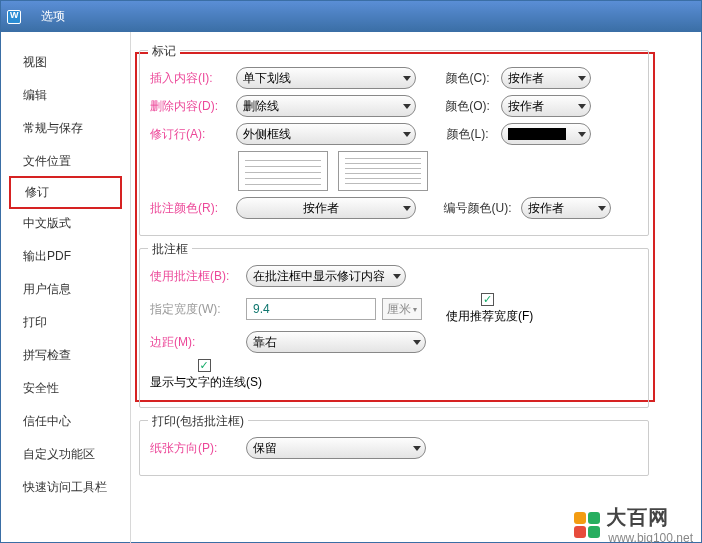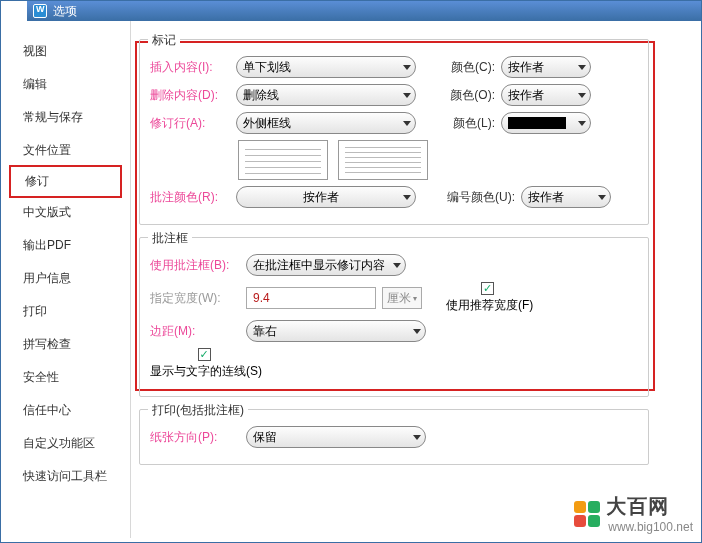--- a/index.html
+++ b/index.html
@@ -1,39 +1,39 @@
 <!DOCTYPE html>
 <html><head>
 <meta charset="utf-8">
 <style>
   * { box-sizing: border-box; font-family: "Microsoft YaHei", SimSun, Arial, sans-serif; font-size: 12px; }
   html, body { margin: 0; padding: 0; background: #fff; }
   .window { width: 702px; height: 543px; border: 1px solid #3a6ea5; position: relative; background: #fff; }
-  .titlebar { height: 20px; background: linear-gradient(to bottom,#5a8ed6,#3a6ea5); color:#fff; display:flex; align-items:center; padding:0 6px; gap:6px;margin-left:26px; }
+  .titlebar { height: 31px; background: linear-gradient(to bottom,#5a8ed6,#3a6ea5); color:#fff; display:flex; align-items:center; padding:0 6px; gap:20px; }
   .app-icon { width:14px; height:14px; background:#2a8dd4; border:1px solid #fff; border-radius:2px; display:inline-block; position:relative; }
   .app-icon::after { content:"W"; position:absolute; color:#fff; font-size:9px; font-weight:bold; left:2px; top:-1px; }
   .body { display:flex; height: calc(100% - 24px); }
   .sidebar { width: 130px; border-right:1px solid #d8d8d8; padding: 14px 0 0 0; }
   .sidebar-item { padding: 8px 0 8px 22px; cursor:pointer; color:#333; }
   .sidebar-item.selected { background:#fff; border:2px solid #d62222; margin:-2px 8px -2px 8px; padding:6px 0 6px 14px; }
   .content { flex:1; padding: 10px 4px 0 8px; position:relative; overflow:hidden; }
   .red-box { position:absolute; left:4px; top:20px; width:520px; height:350px; border:2px solid #d62222; pointer-events:none; }
   .fieldset { border:1px solid #ccc; border-radius:2px; margin: 8px 0 12px 0; padding: 10px 10px 10px 10px; position:relative; }
   .legend { position:absolute; top:-8px; left:8px; background:#fff; padding:0 4px; color:#333; }
   .row { display:flex; align-items:center; margin: 6px 0; gap:6px; }
   .lbl { width: 80px; text-align:left; color:#ec4899; }
   .lbl.disabled { color:#9a9a9a; }
-  .lbl2 { width:55px; text-align:right; color:#333; }
+  .lbl2 { width:55px; text-align:center; color:#333; }
   .select { height:22px; background:linear-gradient(#fdfdfd,#e4e4e4); border:1px solid #888; border-radius:11px; display:flex; align-items:center; justify-content:space-between; padding:0 4px 0 6px; cursor:pointer; }
   .select .caret { width:0; height:0; border-left:4px solid transparent; border-right:4px solid transparent; border-top:5px solid #333; margin-left:4px; }
   .select.wide { width: 180px; }
   .select.med { width: 90px; }
   .select.color { width: 90px; }
   .select.color .swatch { width:58px; height:12px; background:#000; border:1px solid #000; }
-  .textin { height:22px; width:130px; border:1px solid #aaa; padding:0 6px; background:#fff; color:#b91c1c; }
+  .textin { height:22px; width:130px; border:1px solid #aaa; padding:0 6px; background:#fff; color:#0f766e; }
   .unit { width:40px; height:22px; border:1px solid #aaa; background:#f7f7f7; display:flex; align-items:center; justify-content:center; color:#888; }
   .preview { width: 90px; height: 40px; border:1px solid #999; background:#fff; position:relative; margin:0 2px; }
   .preview .line { position:absolute; left:6px; right:6px; height:1px; background:#bbb; }
   .preview.a .line.l1{top:8px}.preview.a .line.l2{top:14px}.preview.a .line.l3{top:20px}.preview.a .line.l4{top:26px}.preview.a .line.l5{top:32px}
   .preview.b .line{left:6px; right:6px;}
   .preview.b .line.l1{top:6px}.preview.b .line.l2{top:11px}.preview.b .line.l3{top:16px}.preview.b .line.l4{top:21px}.preview.b .line.l5{top:26px}.preview.b .line.l6{top:31px}
   .checkbox { width:13px; height:13px; border:1px solid #555; background:#fff; display:inline-flex; align-items:center; justify-content:center; margin-right:4px; cursor:pointer; }
   .checkbox.checked::after { content:"✓"; color:#1a6; font-size:11px; line-height:11px; }
   .cb-row { display:flex; align-items:center; gap:2px;flex-direction:column; }
   .watermark { position:absolute; right:8px; bottom:4px; display:flex; align-items:center; gap:6px; }

